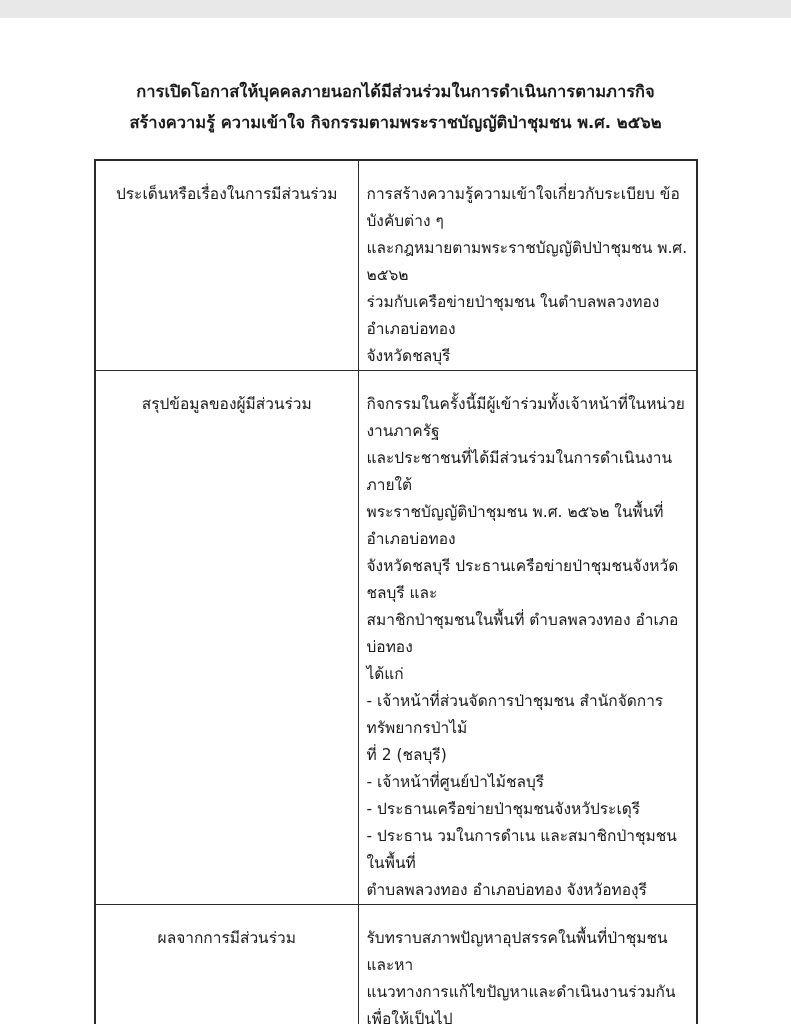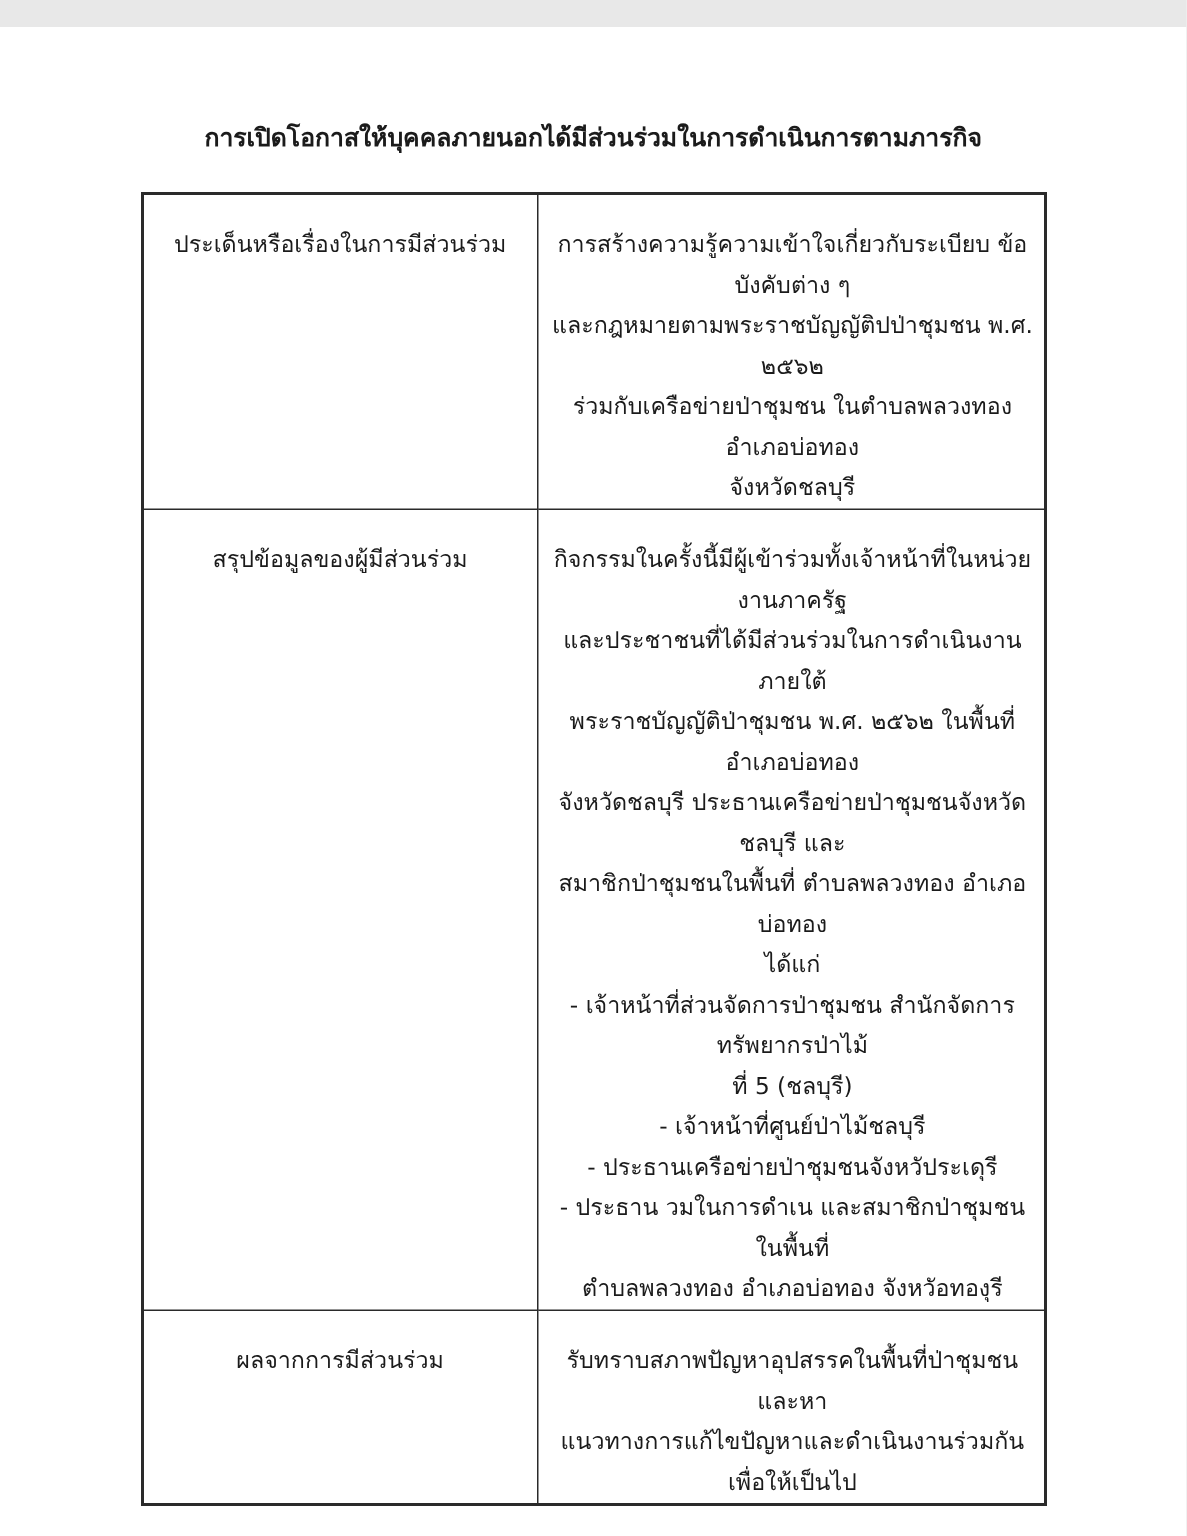--- a/index.html
+++ b/index.html
@@ -43,38 +43,39 @@
     overflow: hidden;
   }
   .doc-table col.c-label   { width: 263px; }
   .doc-table col.c-content { width: 339px; }
   td.label-cell {
     text-align: center;
     padding-left: 4px;
     padding-right: 4px;
   }
   td.content-cell {
-    text-align: center;
+    text-align: left;
     padding-left: 8px;
     padding-right: 6px;
   }
   .doc-table .line {
     line-height: 27px;
   }
   tr.r1 td { height: 104px; }
   tr.r2 td { height: 332px; }
   tr.r3 td { height: 106px; }
 </style>
 </head>
 <body>
 
 <div class="page">
 
   <div class="title-block">
       <div class="line">การเปิดโอกาสให้บุคคลภายนอกได้มีส่วนร่วมในการดำเนินการตามภารกิจ</div>
+      <div class="line">สร้างความรู้ ความเข้าใจ กิจกรรมตามพระราชบัญญัติป่าชุมชน พ.ศ. ๒๕๖๒</div>
     </div>
 
   <table class="doc-table">
     <colgroup>
       <col class="c-label">
       <col class="c-content">
     </colgroup>
     <tbody>
       <tr class="r1">
         <td class="label-cell">
@@ -92,21 +93,21 @@
             <div class="line">สรุปข้อมูลของผู้มีส่วนร่วม</div>
           </td>
         <td class="content-cell">
             <div class="line">กิจกรรมในครั้งนี้มีผู้เข้าร่วมทั้งเจ้าหน้าที่ในหน่วยงานภาครัฐ</div>
             <div class="line">และประชาชนที่ได้มีส่วนร่วมในการดำเนินงานภายใต้</div>
             <div class="line">พระราชบัญญัติป่าชุมชน พ.ศ. ๒๕๖๒ ในพื้นที่ อำเภอบ่อทอง</div>
             <div class="line">จังหวัดชลบุรี ประธานเครือข่ายป่าชุมชนจังหวัดชลบุรี และ</div>
             <div class="line">สมาชิกป่าชุมชนในพื้นที่ ตำบลพลวงทอง อำเภอบ่อทอง</div>
             <div class="line">ได้แก่</div>
             <div class="line">- เจ้าหน้าที่ส่วนจัดการป่าชุมชน สำนักจัดการทรัพยากรป่าไม้</div>
-            <div class="line">ที่ 5 (ชลบุรี)</div>
+            <div class="line">ที่ 2 (ชลบุรี)</div>
             <div class="line">- เจ้าหน้าที่ศูนย์ป่าไม้ชลบุรี</div>
             <div class="line">- ประธานเครือข่ายป่าชุมชนจังหวัประเดุรี</div>
             <div class="line">- ประธาน วมในการดำเน และสมาชิกป่าชุมชน ในพื้นที่</div>
             <div class="line">ตำบลพลวงทอง อำเภอบ่อทอง จังหวัอทองุรี</div>
           </td>
       </tr>
       <tr class="r3">
         <td class="label-cell">
             <div class="line">ผลจากการมีส่วนร่วม</div>
           </td>

